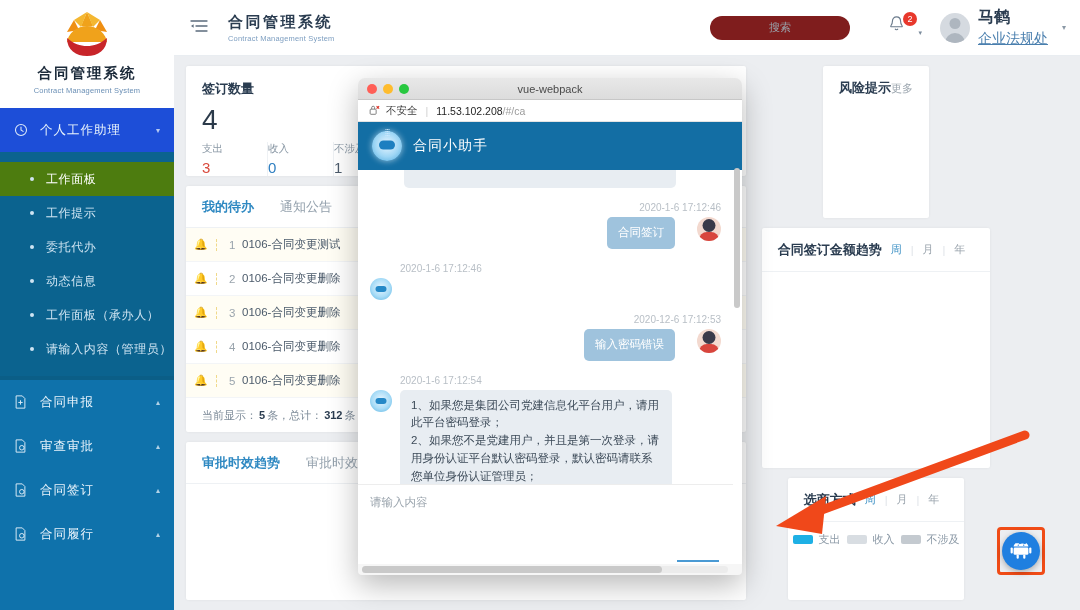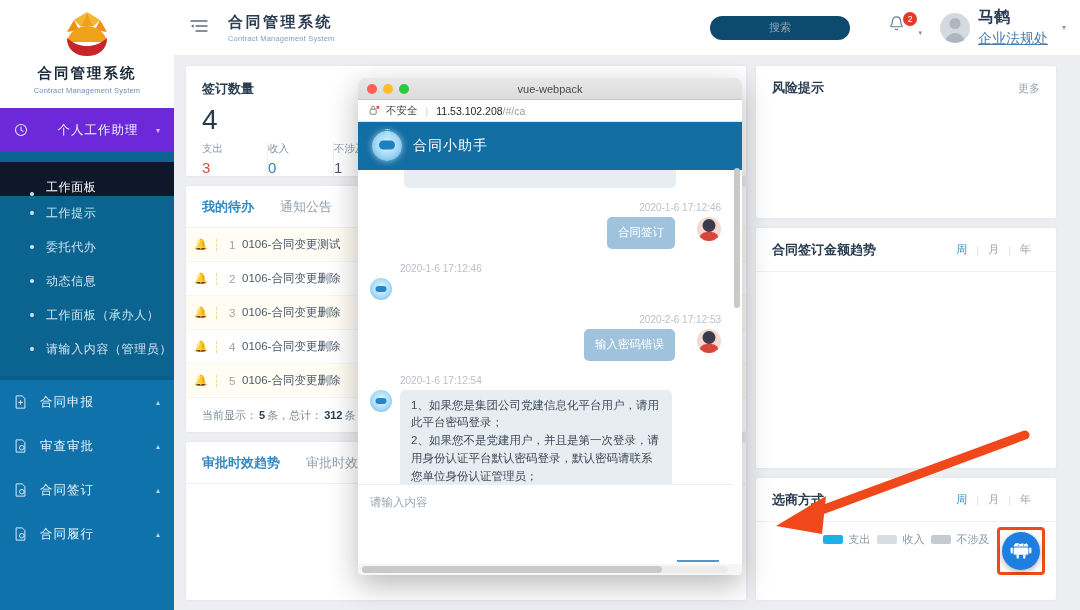--- a/index.html
+++ b/index.html
@@ -30,31 +30,31 @@
   }
   .brand-sub {
     font-size: 7.5px; color: #6a8fb5; letter-spacing: .2px; margin-top: 3px;
   }
   .nav-group-head {
     display: flex; align-items: center;
     height: 44px; padding: 0 14px;
     color: #e8f3fb; font-size: 12.5px;
     background: #0f72ab;
   }
-  .nav-group-head.active { background: #6d28d9; text-align: center; }
+  .nav-group-head.active { background: #1d4ed8; }
   .nav-group-head .gicon { width: 20px; font-size: 13px; opacity: .95; display:flex; align-items:center;}
   .nav-group-head .glabel { flex: 1; padding-left: 6px; letter-spacing: 1px; }
   .caret { font-size: 8px; opacity: .75; }
   .sub-list { background: #0b638f; }
   .sub-item {
     display: flex; align-items: center;
     height: 34px; padding-left: 30px;
     color: #cfe4f2; font-size: 12px; letter-spacing: .6px;
   }
-  .sub-item.active { background: #0f172a; color: #fff; align-items: flex-end; }
+  .sub-item.active { background: #4d7c0f; color: #fff; }
   .dot {
     width: 4px; height: 4px; border-radius: 50%;
     background: #cfe4f2; margin-right: 12px; flex: none;
   }
   .nav-spacer { height: 10px; background:#0b638f; }
   .nav-div { height: 4px; background: #0b5e87; }
 
   
   .topbar {
     position: absolute; left: 174px; top: 0;
@@ -63,21 +63,21 @@
     display: flex; align-items: center;
     border-bottom: 1px solid #e9edf1;
   }
   .hamburger { margin-left: 16px; width: 20px; color:#5b6b7c; }
   .htitle { margin-left: 18px; }
   .htitle .t1 { font-size: 15px; color: #2a3c50; letter-spacing: 2.5px; font-weight: 600; }
   .htitle .t2 { font-size: 7.5px; color: #7d9ec0; letter-spacing: .2px; margin-top: 2px; }
   .spacer { flex: 1; }
   .search-box {
     width: 140px; height: 24px; border-radius: 12px;
-    background: #0c4a6e; color: #9aa4ad; font-size: 11px;
+    background: #7f1d1d; color: #9aa4ad; font-size: 11px;
     display: flex; align-items: center; justify-content: center;
   }
   .bell-wrap { position: relative; margin-left: 38px; width: 22px; height: 26px; }
   .bell { font-size: 17px; color: #6b7b8c; line-height: 26px; }
   .badge {
     position: absolute; right: -7px; top: -3px;
     min-width: 14px; height: 14px; border-radius: 7px;
     background: #e8382c; color: #fff; font-size: 9px;
     display: flex; align-items: center; justify-content: center;
     padding: 0 3px;
@@ -105,21 +105,21 @@
 
   
   .main {
     position: absolute; left: 174px; top: 56px;
     width: 906px; height: 554px;
     background: #eceef1;
     padding: 10px 12px;
     display: flex; gap: 10px;
   }
   .col-left { width: 560px; display: flex; flex-direction: column; gap: 10px; }
-  .col-right { width: 300px; display: flex; flex-direction: column; gap: 10px; }
+  .col-right { width: 240px; display: flex; flex-direction: column; gap: 10px; align-items: center; }
   .card { background: #fff; border-radius: 2px; box-shadow: 0 0 3px rgba(0,0,0,.06); }
   .card-head {
     display: flex; align-items: center;
     height: 44px; padding: 0 16px;
   }
   .card-title { font-size: 13px; color: #2a3c50; font-weight: 600; }
   .card-more { margin-left: auto; font-size: 11px; color: #9aa4ad; }
   .period { margin-left: auto; display:flex; align-items:center; font-size: 11px; color: #9aa4ad; }
   .period span { padding: 0 9px; }
   .period span.on { color: #3a8fc4; }
@@ -582,21 +582,21 @@
 
         <div class="msg">
           <div class="msg-time" style="margin-left:30px">2020-1-6 17:12:46</div>
           <div class="row">
             <div class="av-bot"></div>
           </div>
         </div>
 
         <div class="msg">
           <div class="row right">
-            <div class="msg-time">2020-2-6 17:12:53</div>
+            <div class="msg-time">2020-12-6 17:12:53</div>
           </div>
           <div class="row right">
             <div class="bubble user">输入密码错误</div>
             <div class="av-user"></div>
           </div>
         </div>
 
         <div class="msg">
           <div class="msg-time" style="margin-left:30px">2020-1-6 17:12:54</div>
           <div class="row">

